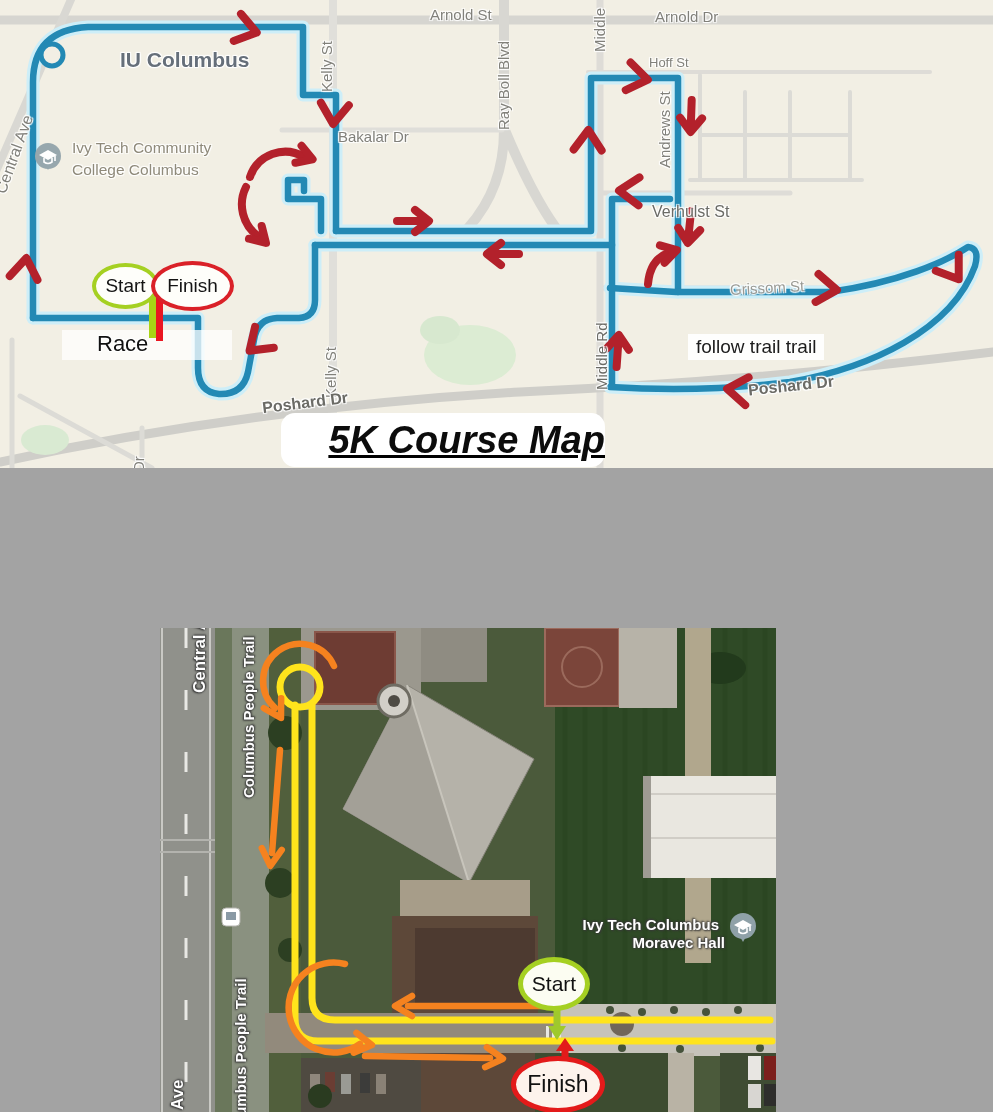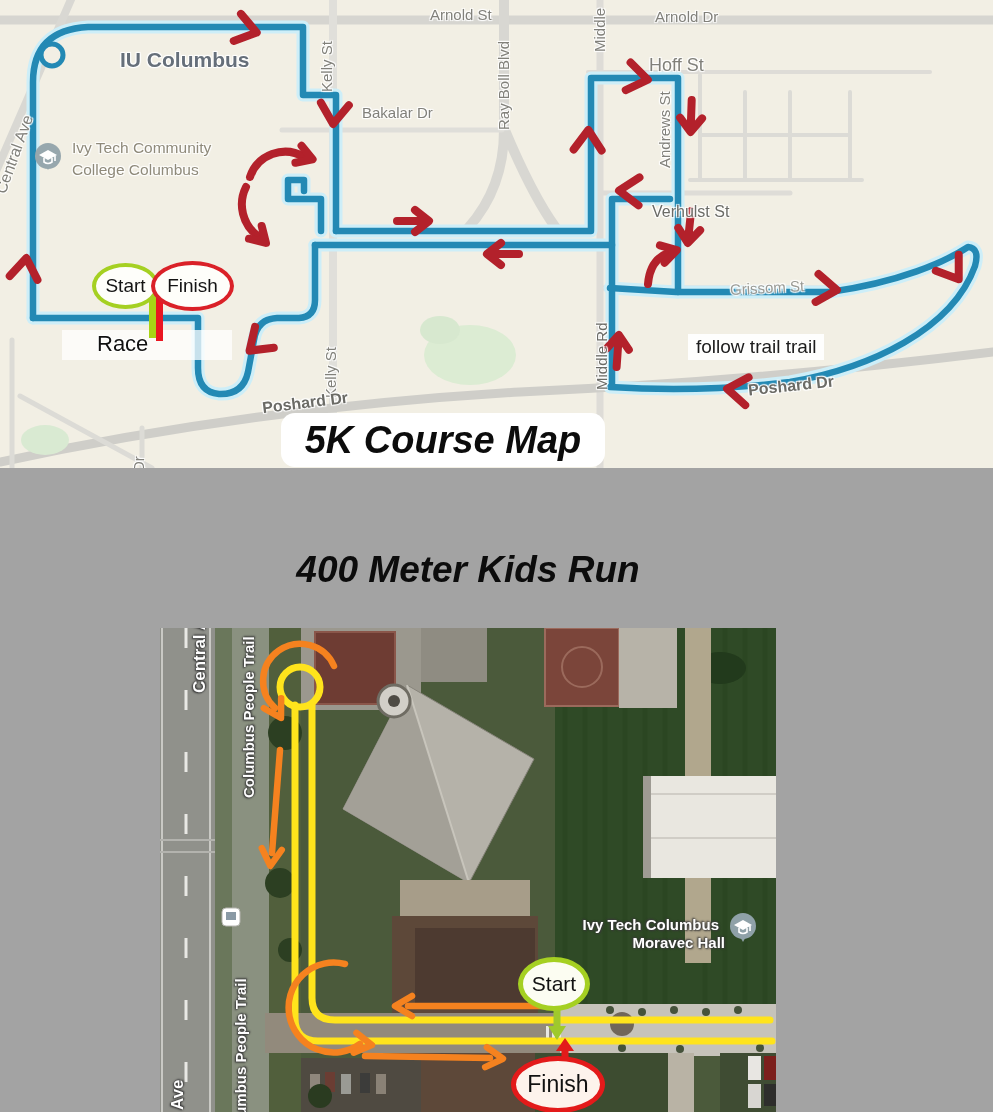--- a/index.html
+++ b/index.html
@@ -9,21 +9,21 @@
   #map5k{position:absolute;left:0;top:0;width:993px;height:468px;background:#f2efe4;overflow:hidden;}
   #map5k svg{position:absolute;left:0;top:0;}
   .lbl{position:absolute;white-space:nowrap;color:#81807a;font-size:15px;
        text-shadow:-1px -1px 1px #fff,1px -1px 1px #fff,-1px 1px 1px #fff,1px 1px 1px #fff;z-index:4;}
   .vert{transform-origin:0 0;transform:rotate(-90deg);}
   .dk{color:#6b6b66;}
   .oval{position:absolute;border-radius:50%;background:#fefefa;display:flex;align-items:center;
         justify-content:center;color:#141414;z-index:6;}
   .bar{position:absolute;z-index:5;}
   .titlebox{position:absolute;background:#fff;border-radius:14px;display:flex;align-items:center;
-        justify-content:center;z-index:7;}
+        justify-content:flex-end;z-index:7;text-decoration:underline;}
   .bigtitle{font-style:italic;font-weight:bold;color:#0c0c0c;}
   
   #kidsTitle{position:absolute;left:160px;top:549px;width:616px;text-align:center;
         font-size:37px;font-style:italic;font-weight:bold;color:#0c0c0c;}
   #mapkids{position:absolute;left:160px;top:628px;width:616px;height:484px;overflow:hidden;background:#4b5a3b;}
   #mapkids svg{position:absolute;left:0;top:0;}
   .klbl{position:absolute;white-space:nowrap;color:#fff;font-weight:bold;font-size:15px;
         text-shadow:0 0 2px #3a3a3a,1px 1px 2px #3a3a3a,-1px -1px 2px #3a3a3a;z-index:4;}
   .kov{position:absolute;border-radius:50%;display:flex;align-items:center;justify-content:center;
         color:#111;z-index:6;}
@@ -147,24 +147,24 @@
       </g>
     </svg>
 
     <div style="position:absolute;left:62px;top:330px;width:170px;height:30px;background:#fff;opacity:.75;z-index:3;"></div>
 
     <div class="lbl" style="left:430px;top:6px;">Arnold St</div>
     <div class="lbl" style="left:655px;top:8px;">Arnold Dr</div>
     <div class="lbl" style="left:-8px;top:190px;transform-origin:0 0;transform:rotate(-70deg);font-size:16px;">Central Ave</div>
     <div class="lbl vert" style="left:318px;top:92px;">Kelly St</div>
     <div class="lbl vert" style="left:322px;top:398px;">Kelly St</div>
-    <div class="lbl" style="left:338px;top:104px;margin-left:24px;">Bakalar Dr</div>
+    <div class="lbl" style="left:338px;top:128px;">Bakalar Dr</div>
     <div class="lbl vert" style="left:495px;top:130px;">Ray Boll Blvd</div>
     <div class="lbl vert" style="left:591px;top:52px;">Middle</div>
-    <div class="lbl" style="left:649px;top:55px;font-size:18px;">Hoff St</div>
+    <div class="lbl" style="left:649px;top:55px;font-size:13px;">Hoff St</div>
     <div class="lbl vert" style="left:656px;top:168px;">Andrews St</div>
     <div class="lbl dk" style="left:652px;top:175px;font-size:16px;margin-top:28px;">Verhulst St</div>
     <div class="lbl" style="left:730px;top:279px;transform:rotate(-3deg);color:#9a9a94;">Grissom St</div>
     <div class="lbl vert dk" style="left:593px;top:390px;">Middle Rd</div>
     <div class="lbl dk" style="left:262px;top:394px;transform:rotate(-7deg);font-size:16px;font-weight:bold;">Poshard Dr</div>
     <div class="lbl dk" style="left:748px;top:377px;transform:rotate(-6deg);font-size:16px;font-weight:bold;">Poshard Dr</div>
     <div class="lbl vert" style="left:130px;top:472px;">Dr</div>
 
     <div class="lbl" style="left:76px;top:48px;font-size:21px;font-weight:bold;color:#666f7a;margin-left:44px;">IU Columbus</div>
     <div class="lbl" style="left:72px;top:137px;font-size:15.5px;color:#8f8a7a;white-space:normal;width:180px;line-height:1.45;">Ivy Tech Community College Columbus</div>
@@ -178,21 +178,20 @@
       </div>
     <div class="oval" style="left:151px;top:261px;width:75px;height:42px;border:4px solid #da2128;font-size:19px;">
         <span>Finish</span>
       </div>
 
     <div class="titlebox" style="left:281px;top:413px;width:324px;height:54px;">
       <span class="bigtitle" style="font-size:38px;">5K Course Map</span>
     </div>
   </div>
 
-  <div id="kidsTitle">400 Meter Kids Run</div>
 
   <div id="mapkids">
     <svg width="616" height="484" viewBox="0 0 616 484">
 
       <g>
         <rect x="0" y="0" width="616" height="484" fill="#4b5a3b"></rect>
         <rect x="395" y="0" width="221" height="395" fill="#2f4a26"></rect>
         <path d="M405 0 V388 M425 0 V388 M445 0 V388 M465 0 V388 M485 0 V388 M505 0 V388 M545 0 V388 M565 0 V388 M585 0 V388 M605 0 V388" stroke="#294420" stroke-width="5" opacity=".55"></path>
         <ellipse cx="420" cy="15" rx="28" ry="16" fill="#223a1c"></ellipse>
         <ellipse cx="470" cy="22" rx="24" ry="14" fill="#223a1c"></ellipse>

